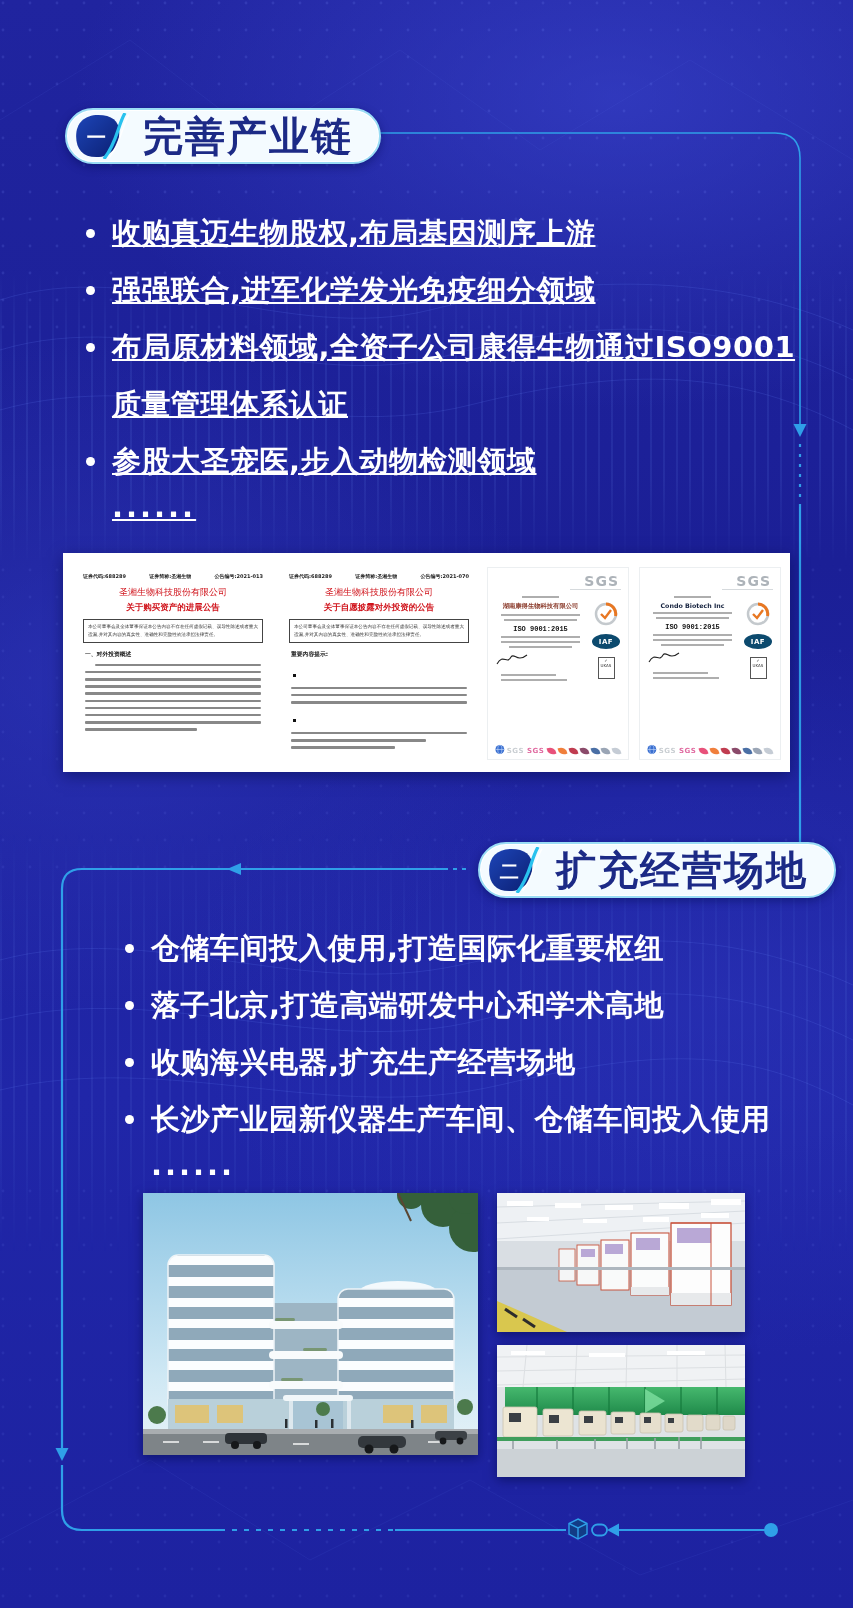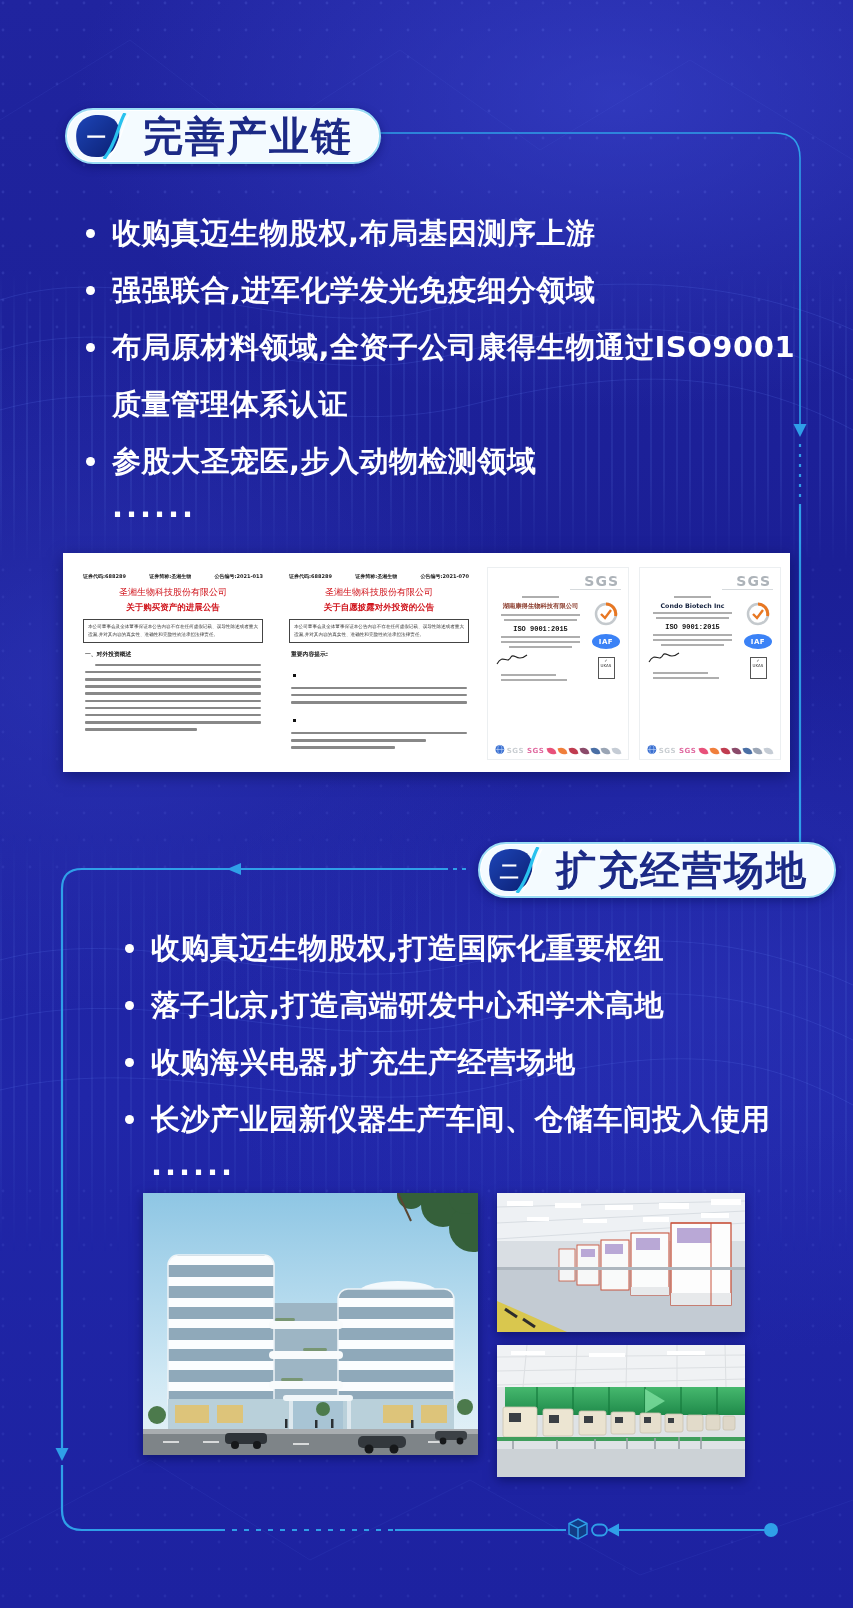--- a/index.html
+++ b/index.html
@@ -24,21 +24,21 @@
     background:#f4fbff;border:2px solid #9adcf5;border-radius:30px;
     padding:0 26px 0 6px;box-shadow:0 3px 10px rgba(2,12,80,.45),0 0 0 1px #fff inset;}
   .badge-title{font-size:40px;font-weight:800;color:#1c2a86;letter-spacing:2px;white-space:nowrap;}
   .badge1{left:65px;top:108px;}
   .badge2{left:478px;top:842px;}
 
   
   .bullets{position:absolute;list-style:none;margin:0;padding:0;color:#fff;}
   .bullets li{display:flex;gap:17px;font-size:29px;font-weight:700;line-height:57px;letter-spacing:.5px;}
   .bullets .dot{flex:0 0 auto;width:9px;height:9px;border-radius:50%;background:#fff;margin-top:24px;}
-  .b1{left:86px;top:205px;width:716px;}
+  .b1{left:86px;top:205px;width:716px;text-decoration:underline;}
   .b2{left:125px;top:920px;width:690px;}
   .more{font-size:29px;font-weight:700;letter-spacing:3px;line-height:30px;margin:2px 0 0 26px;}
 
   
   .docs-panel{position:absolute;left:63px;top:553px;width:727px;height:219px;background:#ffffff;
     box-shadow:0 4px 14px rgba(2,10,70,.5);display:flex;gap:10px;padding:14px 10px 12px 12px;box-sizing:border-box;}
   .doc{position:relative;background:#fff;overflow:hidden;}
   .announce{flex:0 0 196px;padding:6px 8px;box-sizing:border-box;}
   .meta{display:flex;justify-content:space-between;font-size:5px;font-weight:700;color:#222;white-space:nowrap;}
   .doc-title{color:#d0121a;font-weight:400;font-size:9px;text-align:center;line-height:1.5;margin-top:7px;}
@@ -53,21 +53,21 @@
   .cert-top{display:flex;justify-content:flex-end;}
   .sgs-logo{color:#adb3b9;font-weight:800;font-size:14px;letter-spacing:1px;border-bottom:1px solid #d6dadd;line-height:1;padding:0 2px 1px 14px;}
   .cert-cols{display:flex;gap:5px;flex:1;}
   .cert-main{flex:1;padding-top:3px;}
   .cert-co{font-size:6.3px;font-weight:700;text-align:center;margin:4px 0 2px;}
   .co1{color:#8a3a2a;}
   .co2{color:#16233f;}
   .cert-iso{font-size:7px;font-weight:800;color:#111;text-align:center;margin:4px 0 2px;font-family:Liberation Mono, monospace;}
   .cline{height:1.8px;background:#9a9a9a;opacity:.8;margin:3.2px 6px;}
   .cert-side{flex:0 0 30px;display:flex;flex-direction:column;align-items:center;gap:8px;padding-top:12px;}
-  .iaf{width:28px;height:15px;border-radius:50%;background:#3b82f6;color:#fff;font-size:7px;font-weight:800;
+  .iaf{width:28px;height:15px;border-radius:50%;background:#0c4a6e;color:#fff;font-size:7px;font-weight:800;
     display:flex;align-items:center;justify-content:center;letter-spacing:.5px;}
   .ukas{width:15px;height:19px;border:1px solid #555;font-size:4px;color:#333;text-align:center;line-height:1.2;padding-top:1px;}
   .birds{display:flex;align-items:flex-end;gap:2px;height:13px;margin-top:2px;}
   .sgs-faint{font-size:7px;font-weight:800;color:#c9ced2;letter-spacing:.5px;margin-right:1px;}
   .bird{width:10px;height:8px;border-radius:0 95% 0 95%;transform:rotate(-20deg) skewX(-10deg);}
 
   
   .photo{position:absolute;box-shadow:0 3px 10px rgba(2,10,70,.55);}
   .ph-building{left:143px;top:1193px;width:335px;height:262px;}
   .ph-lab1{left:497px;top:1193px;width:248px;height:139px;}
@@ -313,21 +313,21 @@
       <path d="M54,0 C46,14 46,30 32,48" stroke="#29c2ee" stroke-width="3.4" fill="none"></path>
       <path d="M58,2 C50,16 50,30 38,46" stroke="#ffffff" stroke-width="1.6" fill="none" opacity="0.9"></path>
       <text x="24" y="32" text-anchor="middle" font-size="20" font-weight="bold" fill="#ffffff">二</text>
     </svg>
     <span class="badge-title">扩充经营场地</span>
   </div>
 
   <ul class="bullets b2">
     <li>
         <span class="dot"></span>
-        <span>收购真迈生物股权,打造国际化重要枢纽</span>
+        <span>仓储车间投入使用,打造国际化重要枢纽</span>
       </li>
     <li>
         <span class="dot"></span>
         <span>落子北京,打造高端研发中心和学术高地</span>
       </li>
     <li>
         <span class="dot"></span>
         <span>收购海兴电器,扩充生产经营场地</span>
       </li>
     <li>

